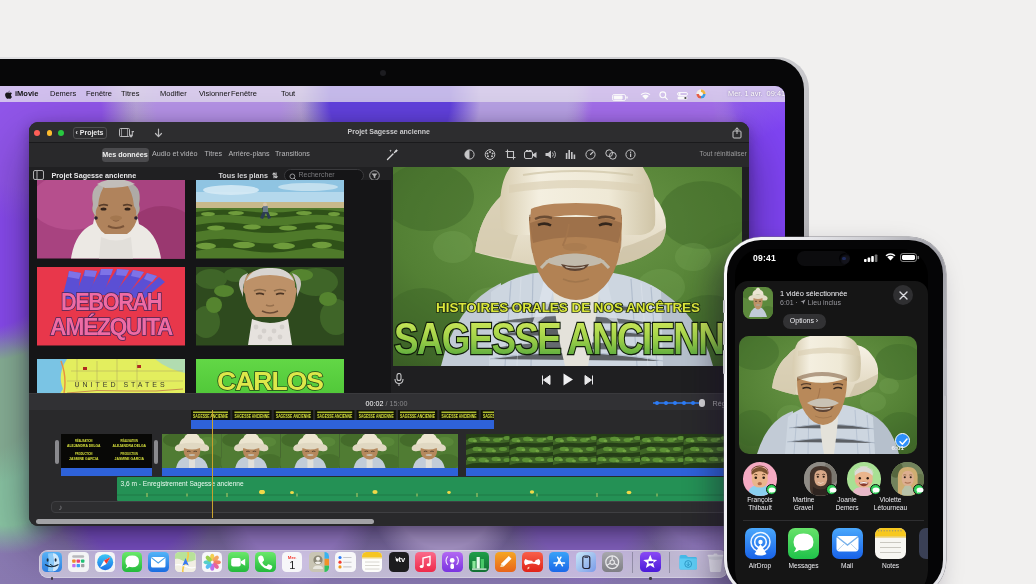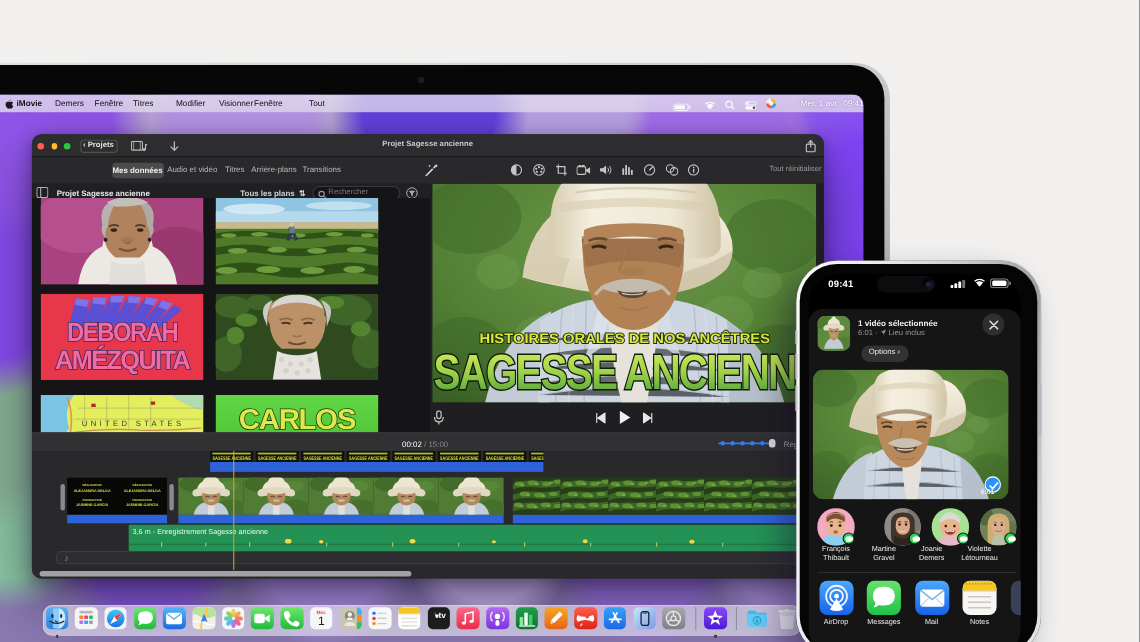--- a/index.html
+++ b/index.html
@@ -838,21 +838,21 @@
             <ellipse cx="6" cy="6" rx="8" ry="6" fill="#4f7a32"></ellipse>
             <ellipse cx="25" cy="26" rx="8" ry="7" fill="#527e35"></ellipse>
             <path d="M6 30 Q8 22 13 20 L17 20 Q22 22 24 30 Z" fill="#c2ccd8"></path>
             <path d="M9.5 9 Q9 4 12.5 3 Q13.5 0.5 15 0.5 Q16.5 0.5 17.5 3 Q21 4 20.5 9 Q18 7.5 15 7.5 Q12 7.5 9.5 9 Z" fill="#ece5d2"></path>
             <path d="M5.5 12 Q5 9 9 8.2 Q12 7.5 15 7.5 Q18 7.5 21 8.2 Q25 9 24.5 12 Q24 14 20.5 13.4 Q17.8 13 15 13 Q12.2 13 9.5 13.4 Q6 14 5.5 12 Z" fill="#e4dcc6"></path>
             <path d="M10.5 11 Q10 18 12 20.5 Q13.5 22.5 15 22.5 Q16.5 22.5 18 20.5 Q20 18 19.5 11 Q17.5 12 15 12 Q12.5 12 10.5 11 Z" fill="#bd9166"></path>
             <path d="M12 14.5 Q13 13.8 14 14.5 M16 14.5 Q17 13.8 18 14.5" stroke="#3a2c20" stroke-width="0.7" fill="none"></path>
             <ellipse cx="15" cy="18" rx="2.4" ry="1" fill="#b0a18c"></ellipse>
           </svg>
     </div>
-    <span style="position:absolute;left:45.5px;top:7.5px;font-size:7.4px;font-weight:bold;color:#f2f2f6">1 vidéo sélectionnée</span>
+    <span style="position:absolute;left:45.5px;top:7.5px;font-size:7.4px;font-weight:normal;color:#f2f2f6">1 vidéo sélectionnée</span>
     <span style="position:absolute;left:45.5px;top:17.5px;font-size:7px;color:#98989e">6:01 · <svg width="6" height="6" viewBox="0 0 6 6" style="vertical-align:-0.5px">
             <path d="M5.5 0.5 L0.5 2.8 L2.8 3.2 L3.2 5.5 Z" fill="#98989e"></path>
           </svg> Lieu inclus</span>
     <div style="position:absolute;left:158.5px;top:4px;width:20px;height:20px;border-radius:50%;background:#2f2f31">
       <svg style="position:absolute;left:5.5px;top:5.5px" width="9" height="9" viewBox="0 0 9 9">
             <path d="M1 1 L8 8 M8 1 L1 8" stroke="#dcdce0" stroke-width="1.4" stroke-linecap="round"></path>
           </svg>
     </div>
     <div style="position:absolute;left:48px;top:33px;width:43px;height:14.5px;border-radius:7.25px;background:#323234;font-size:7px;color:#ebebef;line-height:14.5px;text-align:center">Options ›</div>
     <div style="position:absolute;left:4.5px;top:55px;width:178px;height:118px;border-radius:10px;overflow:hidden">

